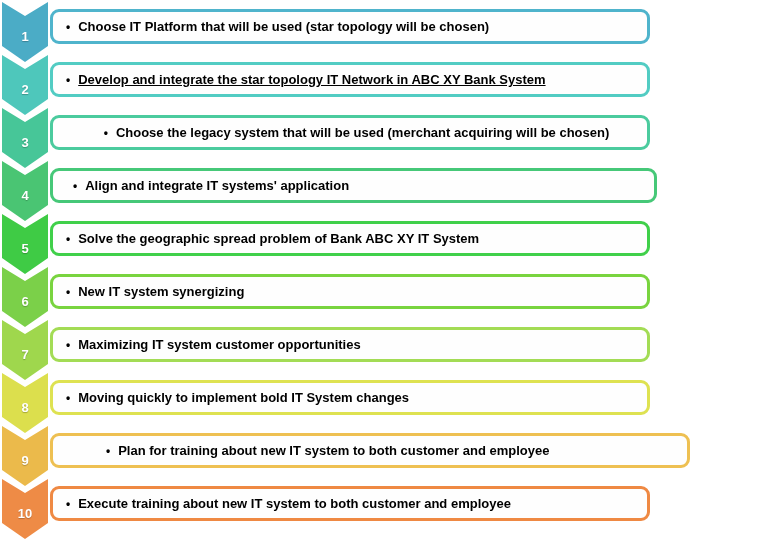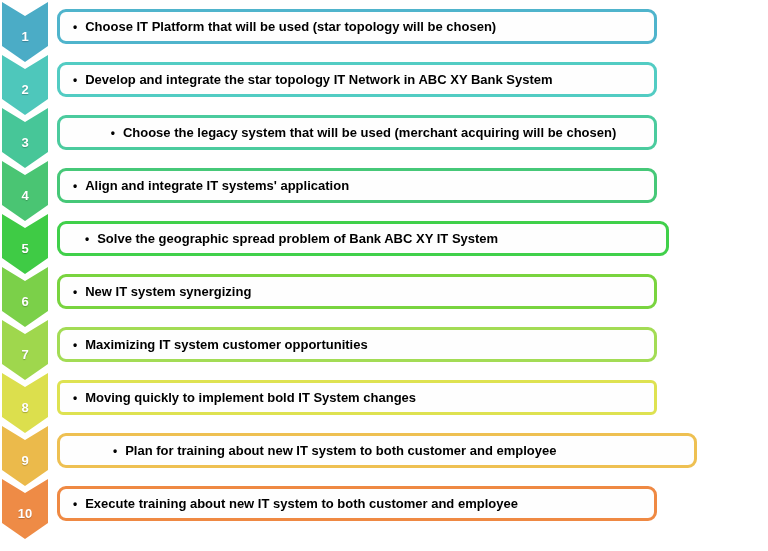--- a/index.html
+++ b/index.html
@@ -47,21 +47,20 @@
     position: absolute;
     left: 50px;
     top: calc(9px + var(--i) * 53px);
     width: 594px;
     height: 29px;
     background: #fefefe;
     border: 3px solid #999;
     border-radius: 9px;
     display: flex;
     align-items: center;
-    margin-left: 7px;
   }
   .boxtext {
     color: #000000;
     font-size: 13px;
     font-weight: bold;
     padding-left: 13px;
     white-space: nowrap;
     letter-spacing: 0px;
   }
   .bullet {
@@ -81,48 +80,48 @@
     </div>
     <div class="box" style="--i: 0; border-color: rgb(79, 180, 204);">
       <span class="boxtext"><span class="bullet">•</span><span>Choose IT Platform that will be used (star topology will be chosen)</span></span>
     </div>
   </div>
 
   <div class="step" style="--i:1">
     <div class="chevron" style="--i: 1; background: rgb(78, 199, 187);">
       <span class="num">2</span>
     </div>
-    <div class="box" style="--i: 1; border-color: rgb(82, 204, 195);">
+    <div class="box" style="--i: 1; border-color: rgb(82, 204, 195); text-decoration: underline;">
       <span class="boxtext"><span class="bullet">•</span><span>Develop and integrate the star topology IT Network in ABC XY Bank System</span></span>
     </div>
   </div>
 
   <div class="step" style="--i:2">
     <div class="chevron" style="--i: 2; background: rgb(71, 198, 152);">
       <span class="num">3</span>
     </div>
     <div class="box" style="--i: 2; border-color: rgb(75, 203, 158); justify-content: center;">
       <span class="boxtext"><span class="bullet">•</span><span>Choose the legacy system that will be used (merchant acquiring will be chosen)</span></span>
     </div>
   </div>
 
   <div class="step" style="--i:3">
     <div class="chevron" style="--i: 3; background: rgb(74, 197, 115);">
       <span class="num">4</span>
     </div>
-    <div class="box" style="--i: 3; border-color: rgb(70, 200, 120);">
+    <div class="box" style="--i: 3; border-color: rgb(70, 200, 120); padding-left: 7px;">
       <span class="boxtext"><span class="bullet">•</span><span>Align and integrate IT systems' application</span></span>
     </div>
   </div>
 
   <div class="step" style="--i:4">
     <div class="chevron" style="--i: 4; background: rgb(63, 203, 69);">
       <span class="num">5</span>
     </div>
-    <div class="box" style="--i: 4; border-color: rgb(64, 208, 74); padding-left: 12px;">
+    <div class="box" style="--i: 4; border-color: rgb(64, 208, 74);">
       <span class="boxtext"><span class="bullet">•</span><span>Solve the geographic spread problem of Bank ABC XY IT System</span></span>
     </div>
   </div>
 
   <div class="step" style="--i:5">
     <div class="chevron" style="--i: 5; background: rgb(123, 208, 73);">
       <span class="num">6</span>
     </div>
     <div class="box" style="--i: 5; border-color: rgb(121, 212, 63);">
       <span class="boxtext"><span class="bullet">•</span><span>New IT system synergizing</span></span>
@@ -135,21 +134,21 @@
     </div>
     <div class="box" style="--i: 6; border-color: rgb(163, 220, 85);">
       <span class="boxtext"><span class="bullet">•</span><span>Maximizing IT system customer opportunities</span></span>
     </div>
   </div>
 
   <div class="step" style="--i:7">
     <div class="chevron" style="--i: 7; background: rgb(220, 223, 77);">
       <span class="num">8</span>
     </div>
-    <div class="box" style="--i: 7; border-color: rgb(222, 226, 81); border-radius: 6px;">
+    <div class="box" style="--i: 7; border-color: rgb(222, 226, 81);">
       <span class="boxtext"><span class="bullet">•</span><span>Moving quickly to implement bold IT System changes</span></span>
     </div>
   </div>
 
   <div class="step" style="--i:8">
     <div class="chevron" style="--i: 8; background: rgb(235, 186, 75);">
       <span class="num">9</span>
     </div>
     <div class="box" style="--i: 8; border-color: rgb(238, 192, 82); padding-left: 40px;">
       <span class="boxtext"><span class="bullet">•</span><span>Plan for training about new IT system to both customer and employee</span></span>

